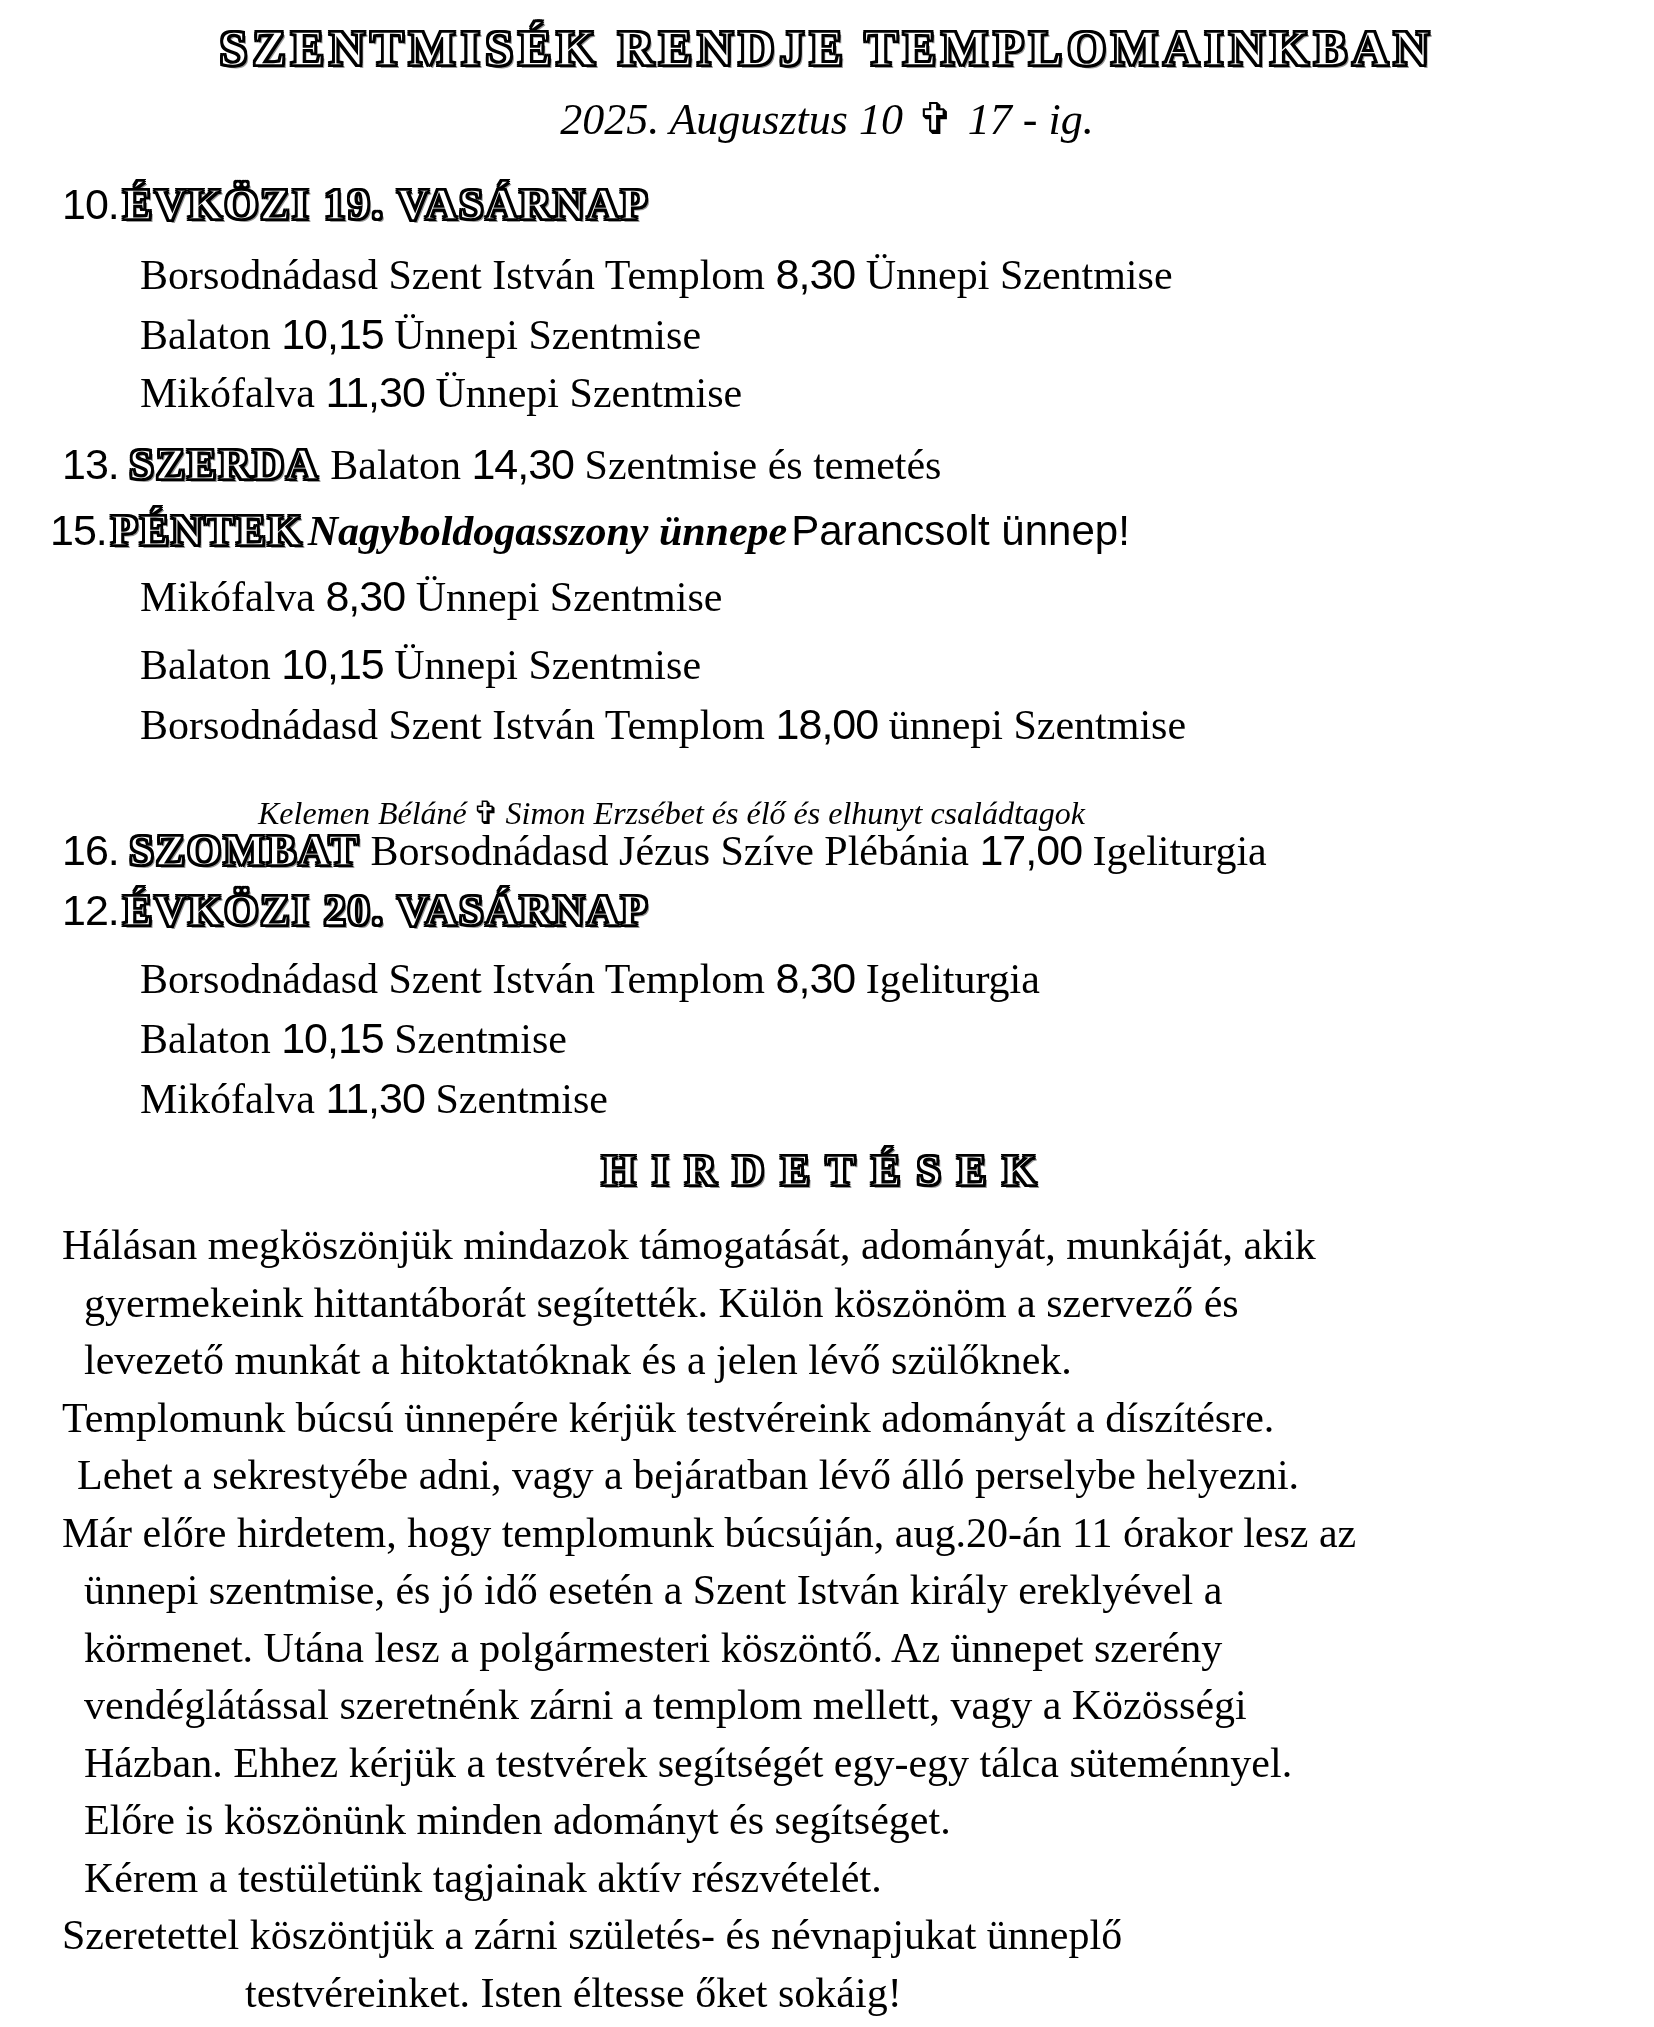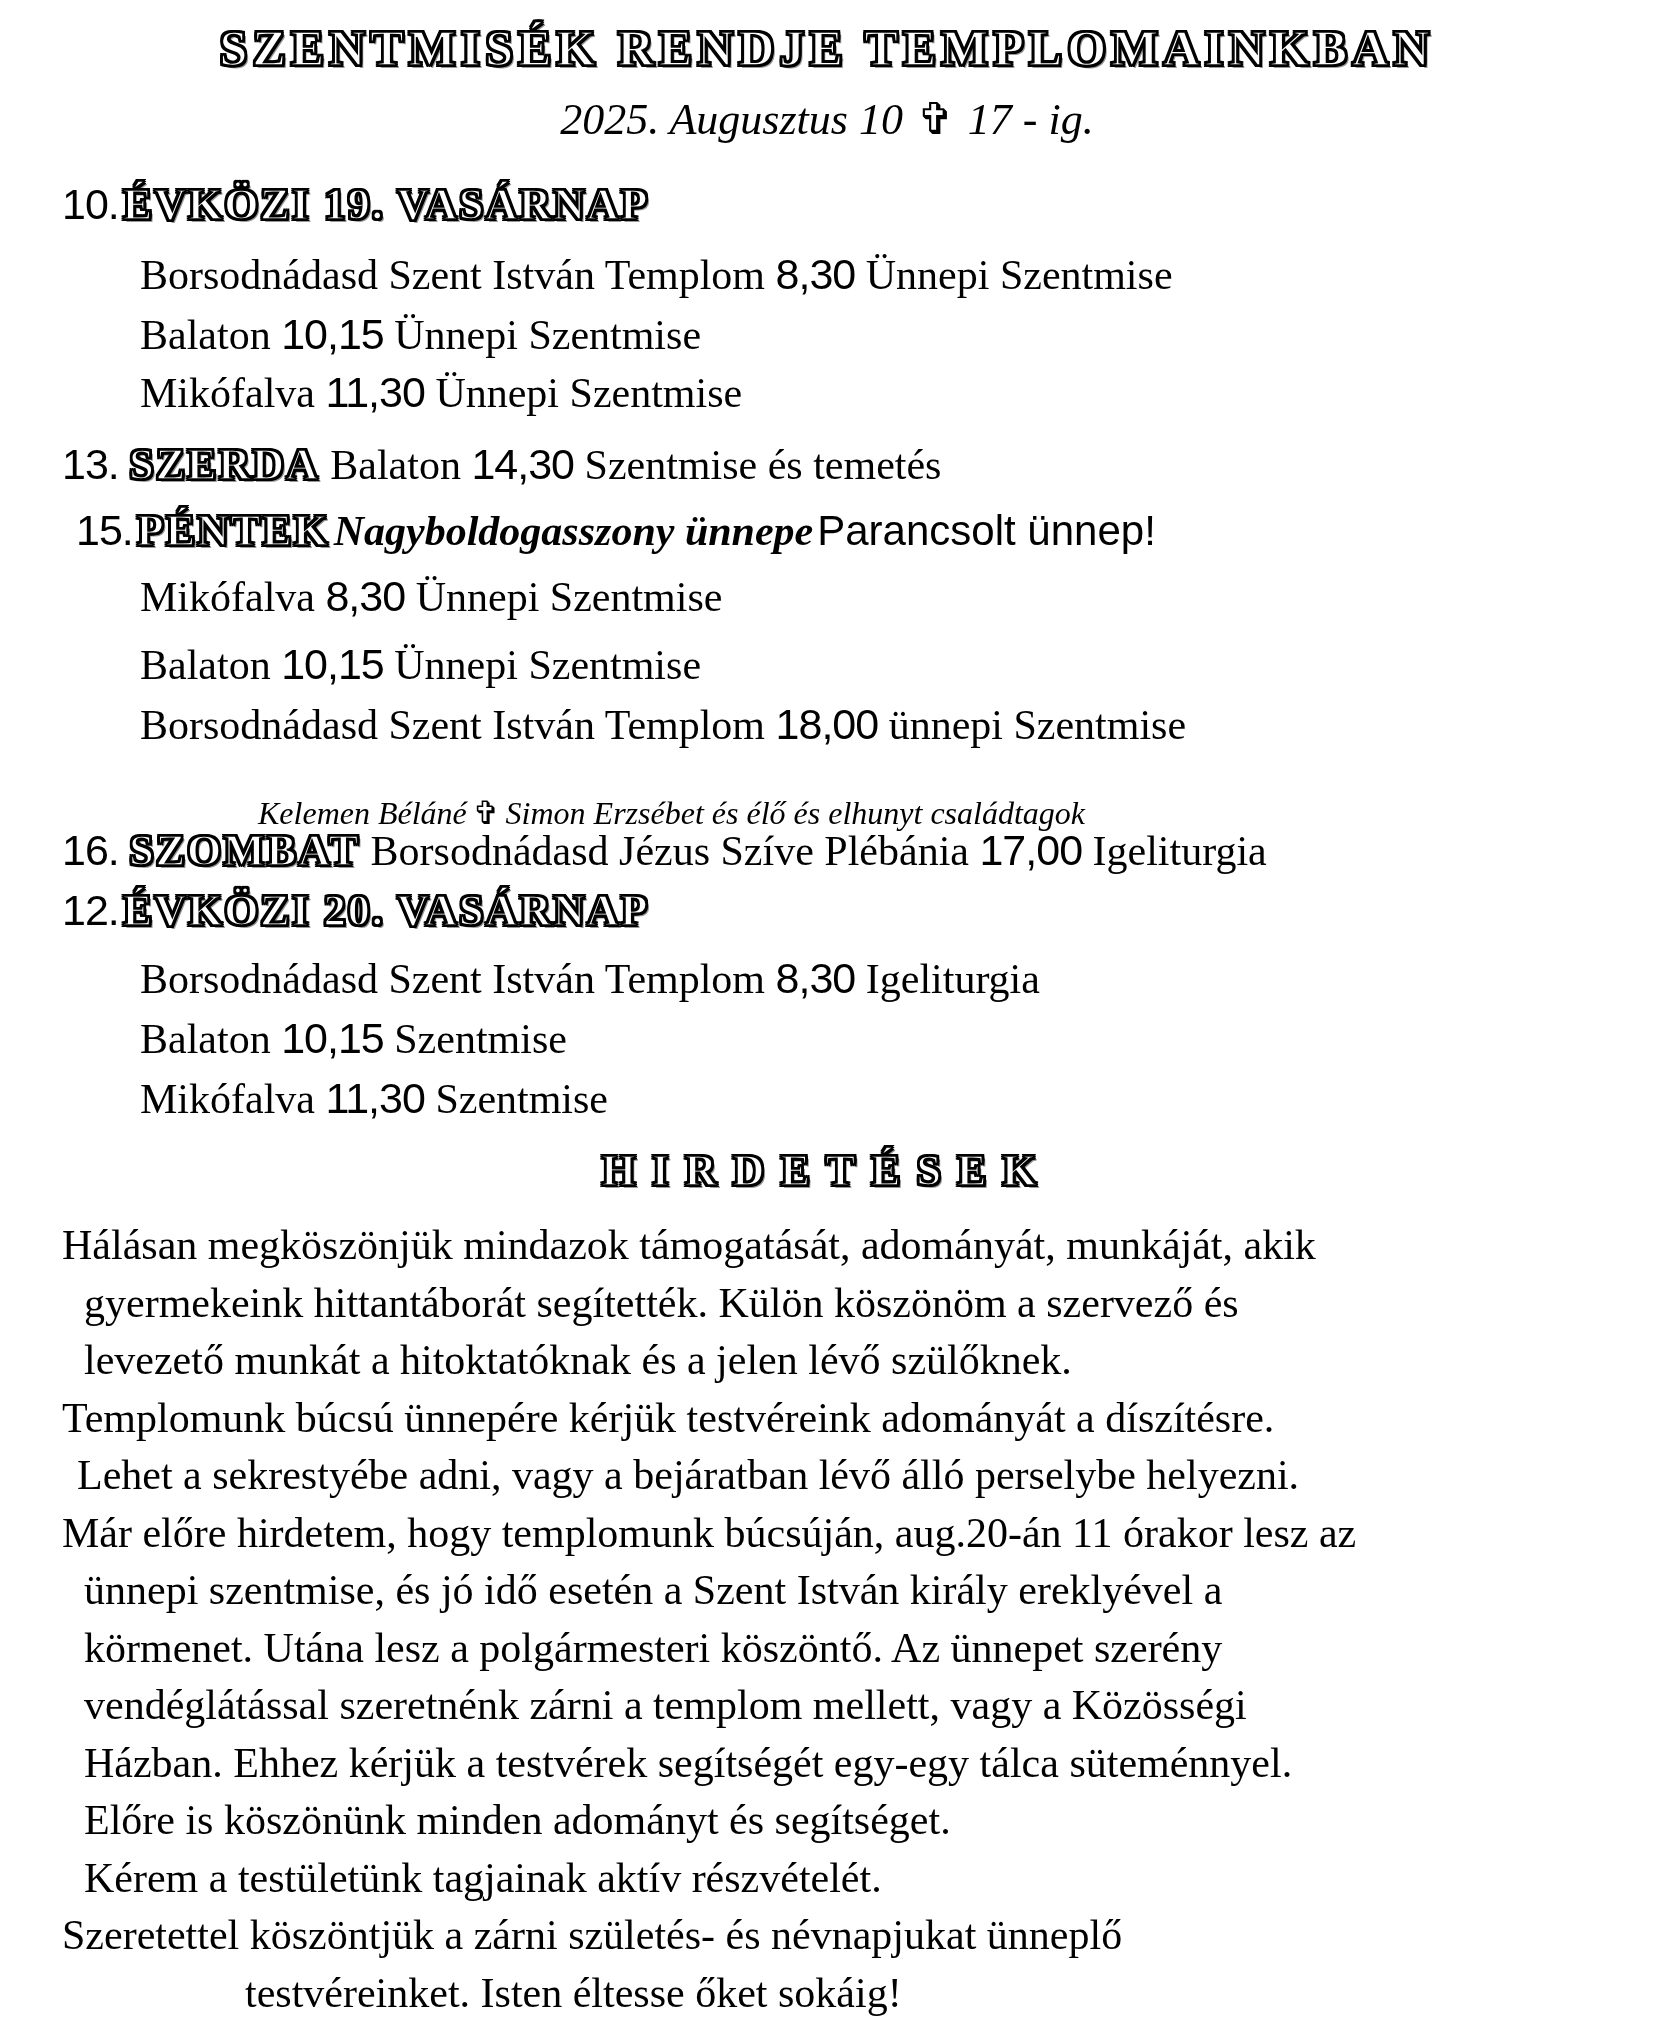--- a/index.html
+++ b/index.html
@@ -60,21 +60,21 @@
   </div>
 
   <div class="line serif" style="top:440px;left:62px">
     <span class="num">13.</span>
     <span class="fancy">SZERDA</span>
     <span>Balaton</span>
     <span class="time">14,30</span>
     <span>Szentmise és temetés</span>
   </div>
 
-  <div class="line" style="top:506px;left:76px">
+  <div class="line" style="top:506px;left:50px">
     <span class="num">15.</span>
     <span class="fancy">PÉNTEK</span>
     <span class="feast">Nagyboldogasszony ünnepe</span>
     <span class="sansnote">Parancsolt ünnep!</span>
   </div>
   <div class="line serif" style="top:572px;left:140px">
     <span>Mikófalva</span>
     <span class="time">8,30</span>
     <span>Ünnepi Szentmise</span>
   </div>

